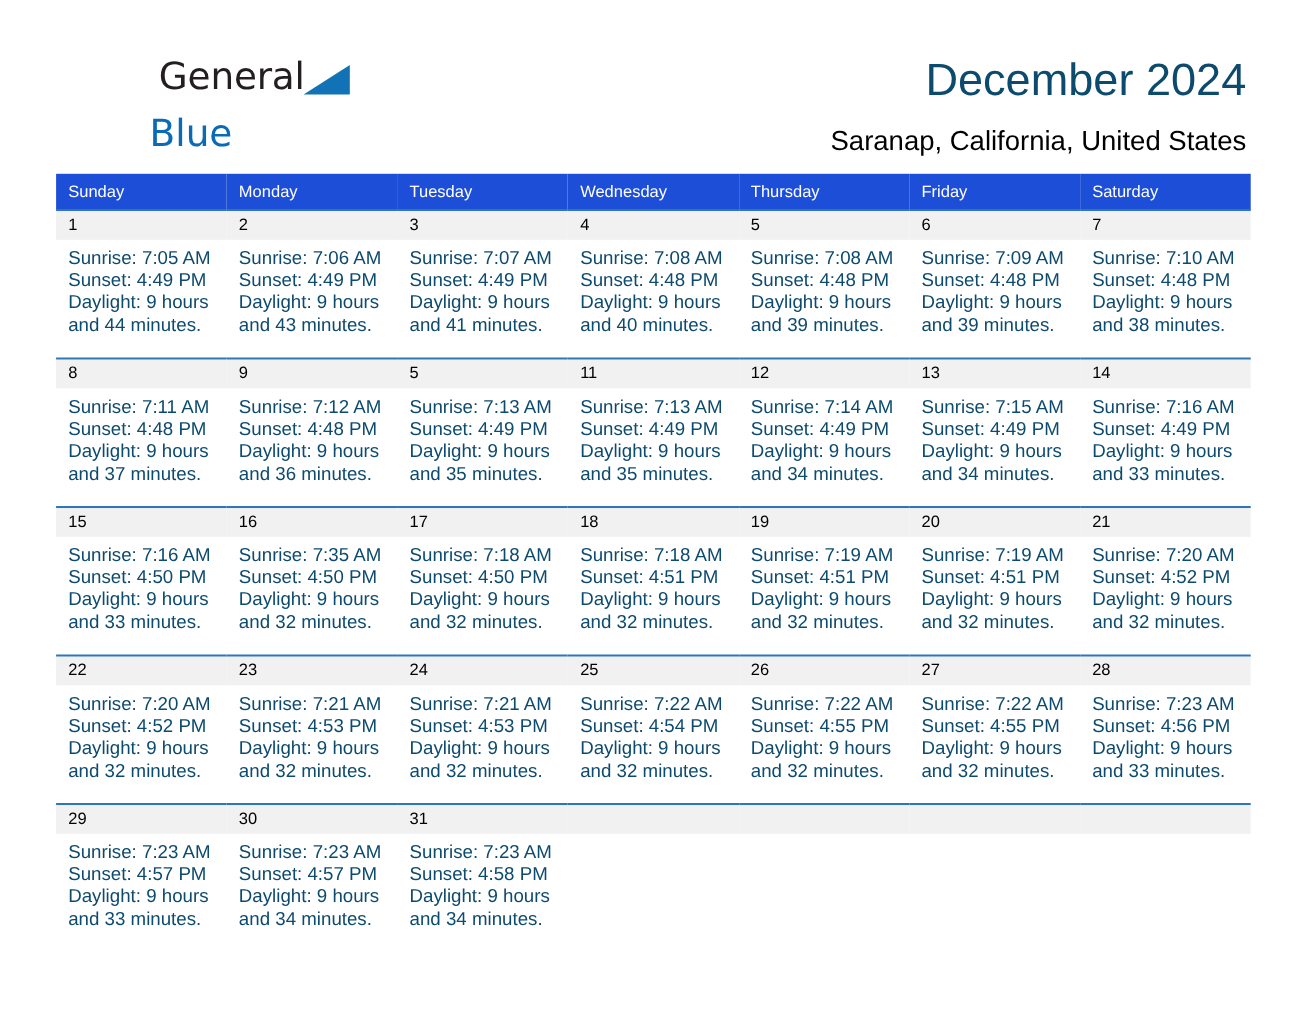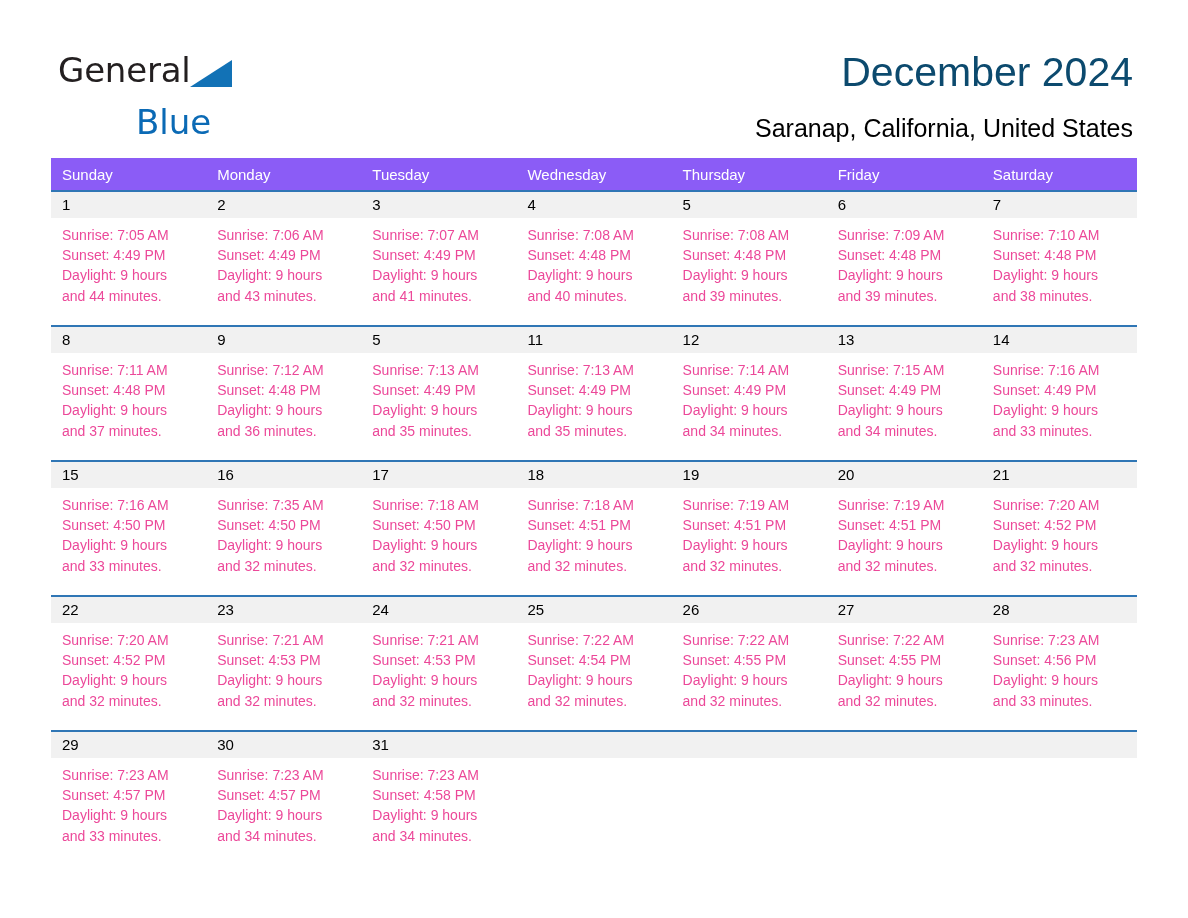--- a/index.html
+++ b/index.html
@@ -35,20 +35,21 @@
     left: 58px;
     top: 50px;
     width: 260px;
     height: 76px;
   }
   .logo-top {
     position: relative;
     height: 40px;
     line-height: 40px;
     white-space: nowrap;
+    text-align: right;
   }
   .logo-general {
     font-size: 34px;
     color: #231f20;
     letter-spacing: -0.2px;
     font-family: "DejaVu Sans", sans-serif;
     font-weight: 400;
   }
   .logo-triangle {
     display: inline-block;
@@ -98,21 +99,21 @@
     position: absolute;
     left: 51px;
     top: 158px;
     width: 1086px;
     border-collapse: collapse;
     table-layout: fixed;
   }
   .calendar col { width: 155.14px; }
 
   .weekday-row th {
-    background: #8b5cf6;
+    background: #1d4ed8;
     color: #ffffff;
     font-weight: 400;
     font-size: 15px;
     text-align: left;
     padding: 6px 0 6px 11px;
     height: 20px;
     vertical-align: middle;
     border: none;
   }
 
@@ -137,23 +138,23 @@
     background: #f1f1f1;
     height: 26px;
     line-height: 26px;
     padding-left: 11px;
     font-size: 15px;
     color: #000000;
     box-sizing: border-box;
   }
   .cell-body {
     padding: 7px 8px 0 11px;
-    font-size: 14px;
+    font-size: 17px;
     line-height: 20.2px;
-    color: #ec4899;
+    color: #0c4a6e;
   }
   .cell-body div { white-space: nowrap; }
   .cell-empty .date-band { background: #f1f1f1; }
 </style>
 </head>
 <body>
 
 <div class="page">
 
   <div class="header">

